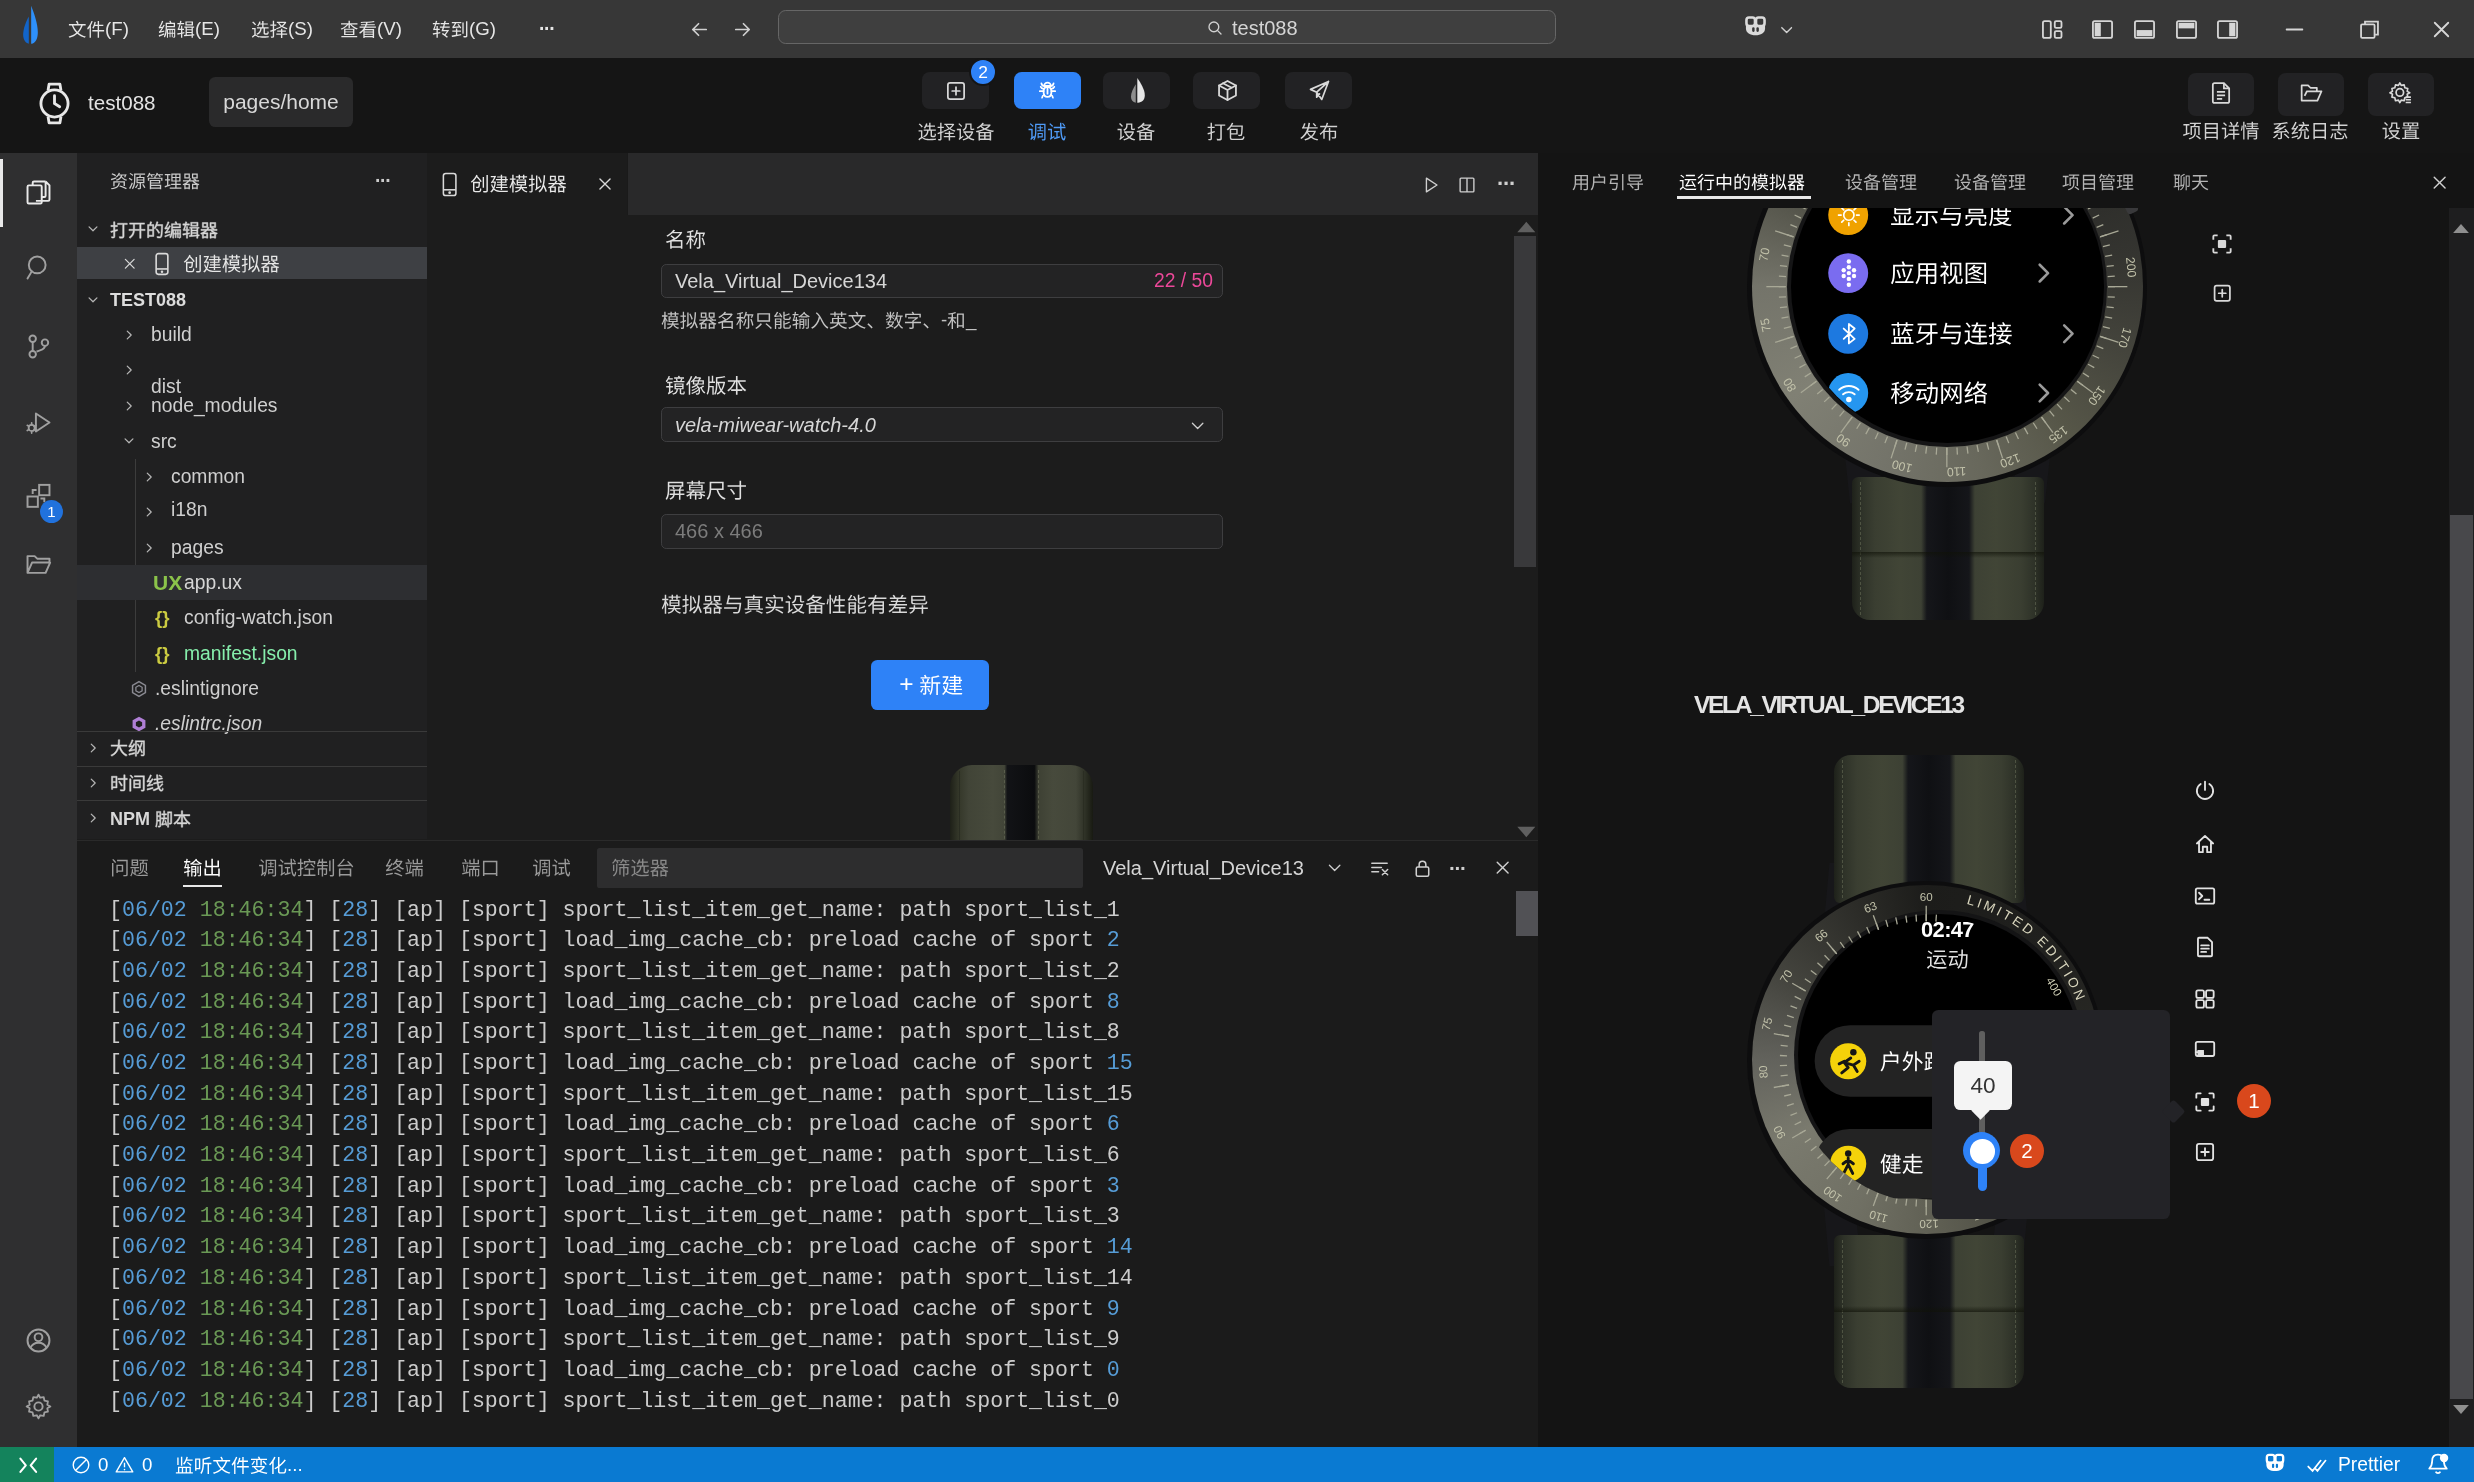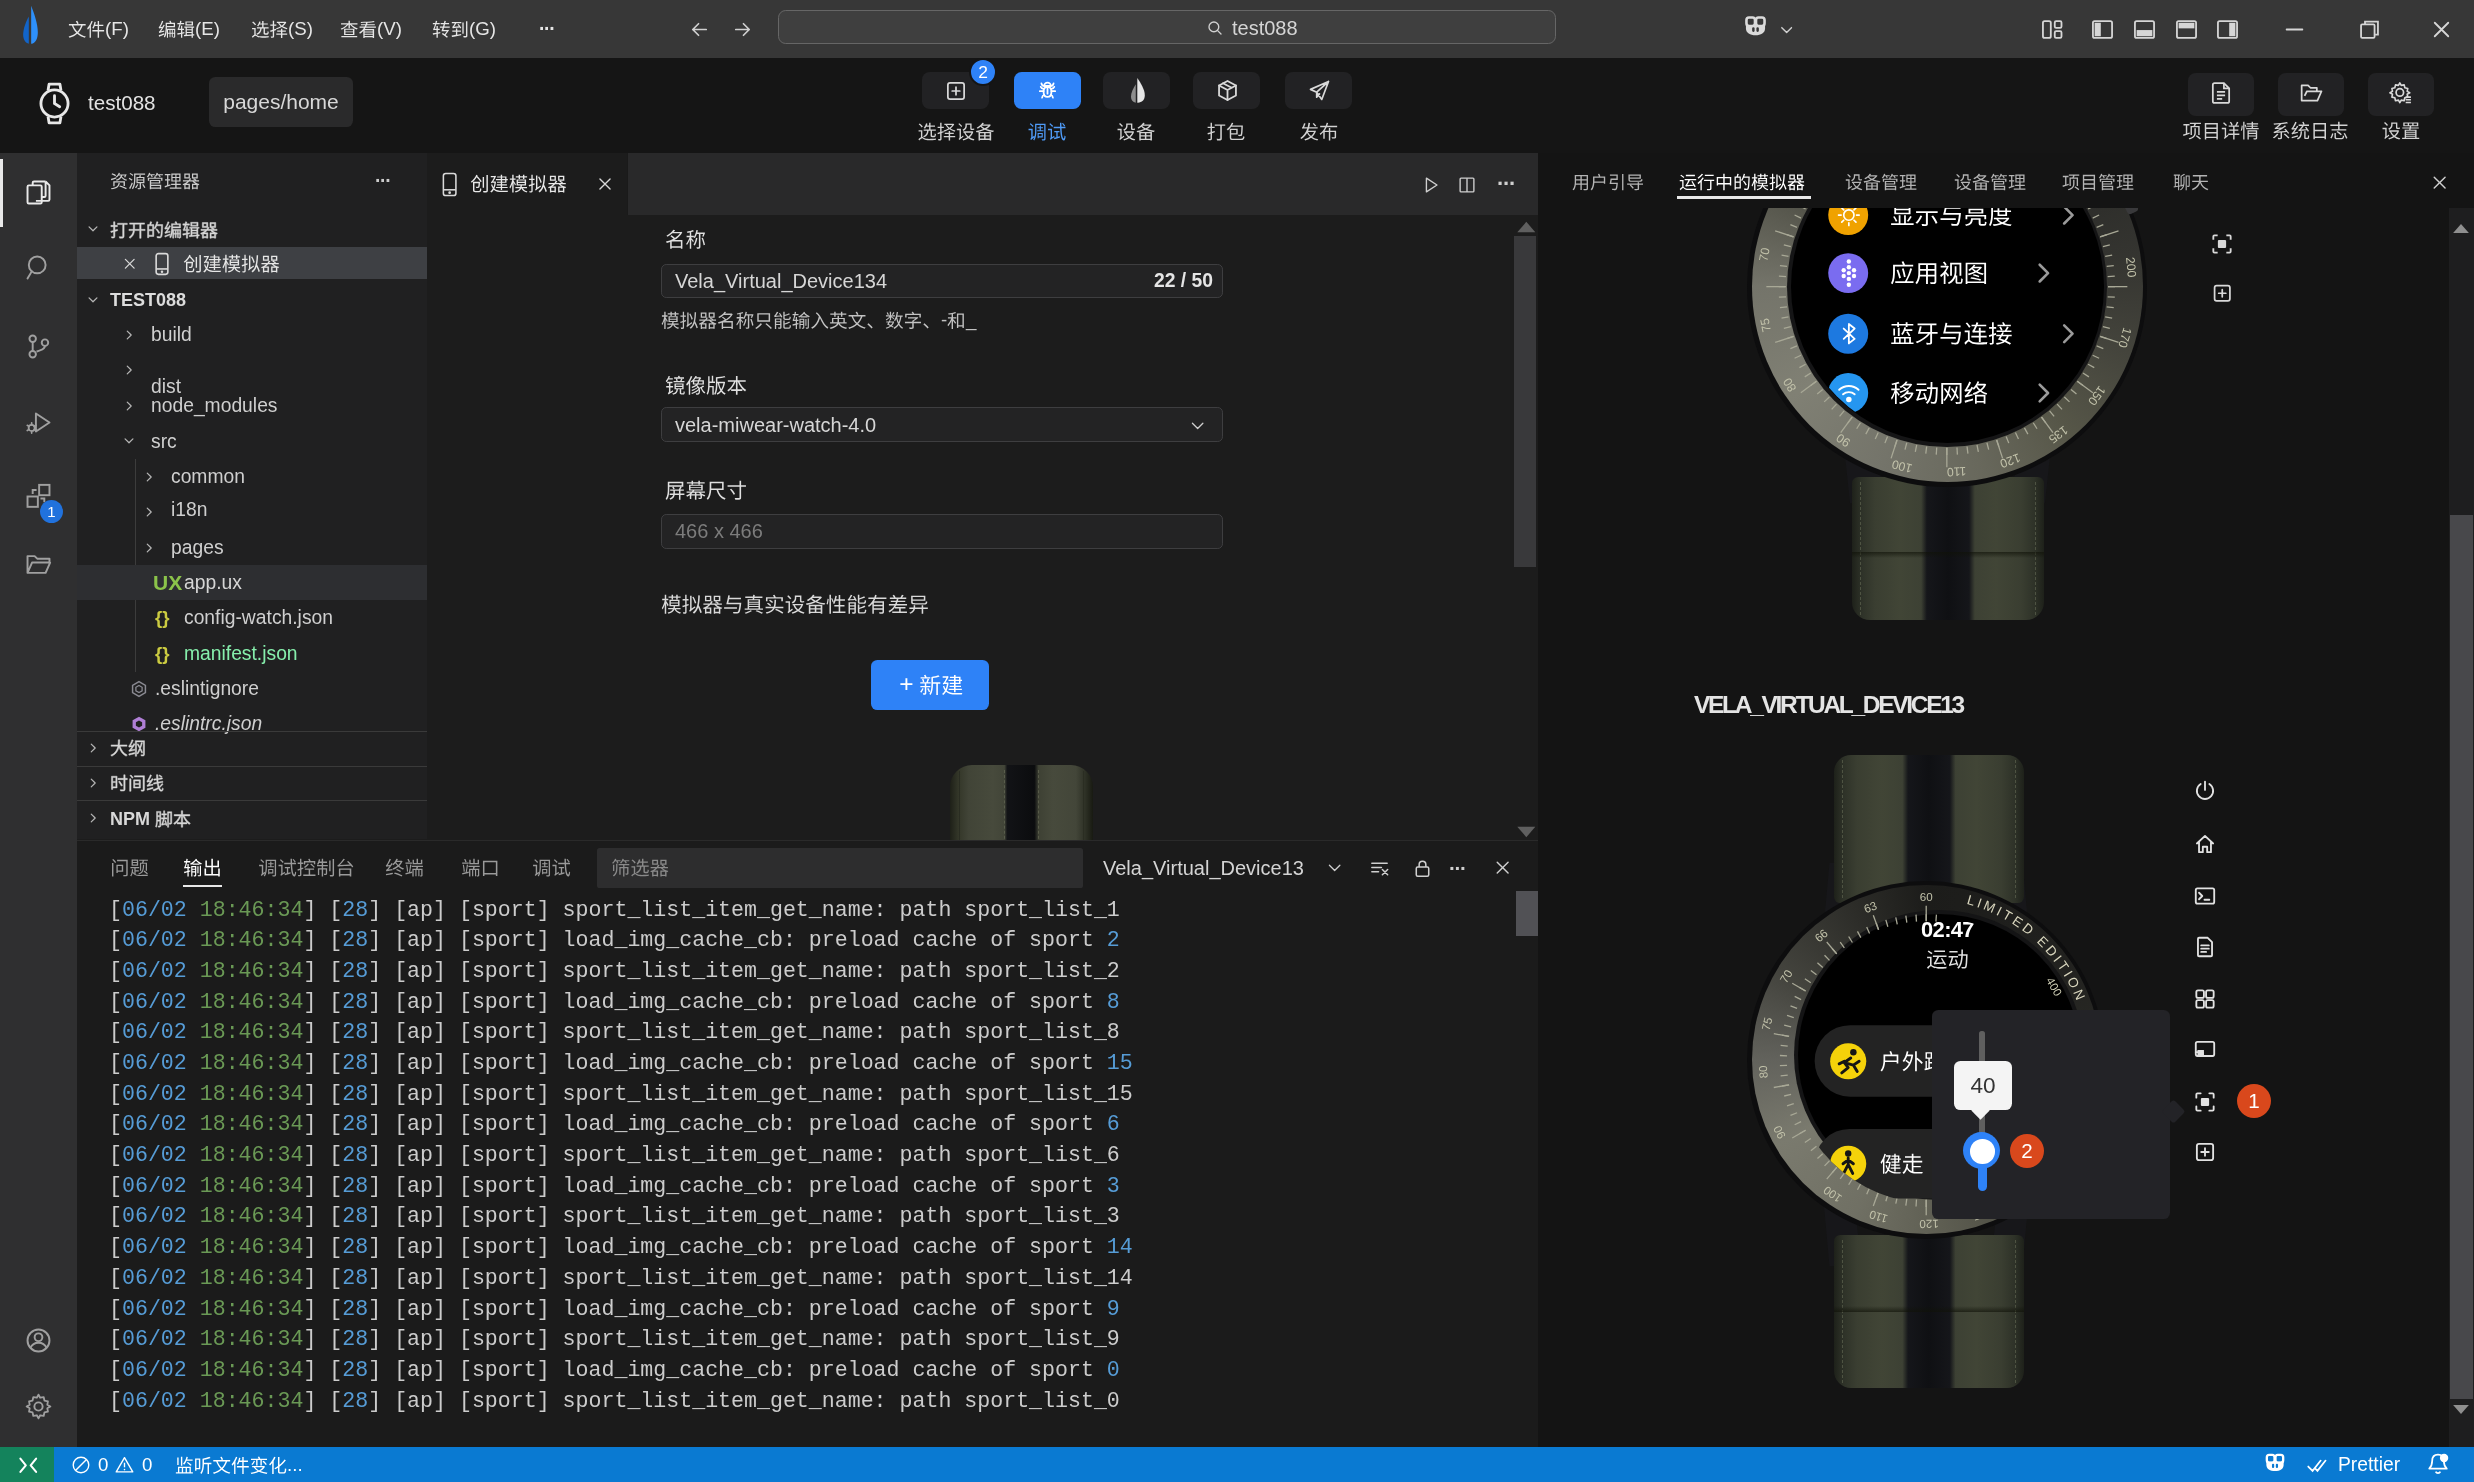--- a/index.html
+++ b/index.html
@@ -563,21 +563,21 @@
     <svg width="41" height="20.6" viewBox="0 -880 2000 1000" fill="#e0e0e0">
       <use href="#g540d" x="0"></use>
       <use href="#g79f0" x="1000"></use>
     </svg>
   </div>
 <div style="position:absolute;left:661px;top:264px;width:562px;height:34px;background:#232324;border:1.3px solid #3e3e40;border-radius:5.2px"></div>
 <div style="position:absolute;left:675px;top:268px;height:26px;display:flex;align-items:center;">
     <span style="font-family:'Liberation Sans',sans-serif;font-size:20px;font-weight:400;color:#d6d6d6;letter-spacing:0;white-space:pre;">Vela_Virtual_Device134</span>
   </div>
 <div style="position:absolute;left:1154px;top:268px;height:26px;display:flex;align-items:center;">
-    <span style="font-family:'Liberation Sans',sans-serif;font-size:19.3px;font-weight:700;color:#e5e5e5;letter-spacing:0;white-space:pre;">22 / 50</span>
+    <span style="font-family:'Liberation Sans',sans-serif;font-size:19.3px;font-weight:400;color:#ec4899;letter-spacing:0;white-space:pre;">22 / 50</span>
   </div>
 <div style="position:absolute;left:661px;top:307px;height:26px;display:flex;align-items:center;">
     <svg width="280" height="18.7" viewBox="0 -880 15000 1000" fill="#c2c2c2">
       <use href="#g6a21" x="0"></use>
       <use href="#g62df" x="1000"></use>
       <use href="#g5668" x="2000"></use>
       <use href="#g540d" x="3000"></use>
       <use href="#g79f0" x="4000"></use>
       <use href="#g53ea" x="5000"></use>
       <use href="#g80fd" x="6000"></use>
@@ -599,21 +599,21 @@
 <div style="position:absolute;left:665px;top:371px;height:28px;display:flex;align-items:center;">
     <svg width="82" height="20.6" viewBox="0 -880 4000 1000" fill="#e0e0e0">
       <use href="#g955c" x="0"></use>
       <use href="#g50cf" x="1000"></use>
       <use href="#g7248" x="2000"></use>
       <use href="#g672c" x="3000"></use>
     </svg>
   </div>
 <div style="position:absolute;left:661px;top:407px;width:562px;height:35px;background:#232324;border:1.3px solid #3e3e40;border-radius:5.2px"></div>
 <div style="position:absolute;left:675px;top:412px;height:26px;display:flex;align-items:center;">
-    <span style="font-family:'Liberation Sans',sans-serif;font-size:20px;font-weight:400;color:#d6d6d6;letter-spacing:0;white-space:pre;">vela-miwear-watch-4.0</span>
+    <span style="font-family:'Liberation Sans',sans-serif;font-size:20px;font-weight:400;color:#d6d6d6;letter-spacing:0;white-space:pre;font-style:italic;">vela-miwear-watch-4.0</span>
   </div>
 <svg style="position:absolute;left:1188px;top:416px;" width="19.3" height="19.3" viewBox="0 0 24 24" fill="none">
     <path d="M5.5 9 L12 15.5 L18.5 9" stroke="#cfcfcf" stroke-width="1.6" stroke-linecap="round" stroke-linejoin="round" fill="none"></path>
   </svg>
 <div style="position:absolute;left:665px;top:476px;height:28px;display:flex;align-items:center;">
     <svg width="82" height="20.6" viewBox="0 -880 4000 1000" fill="#e0e0e0">
       <use href="#g5c4f" x="0"></use>
       <use href="#g5e55" x="1000"></use>
       <use href="#g5c3a" x="2000"></use>
       <use href="#g5bf8" x="3000"></use>

